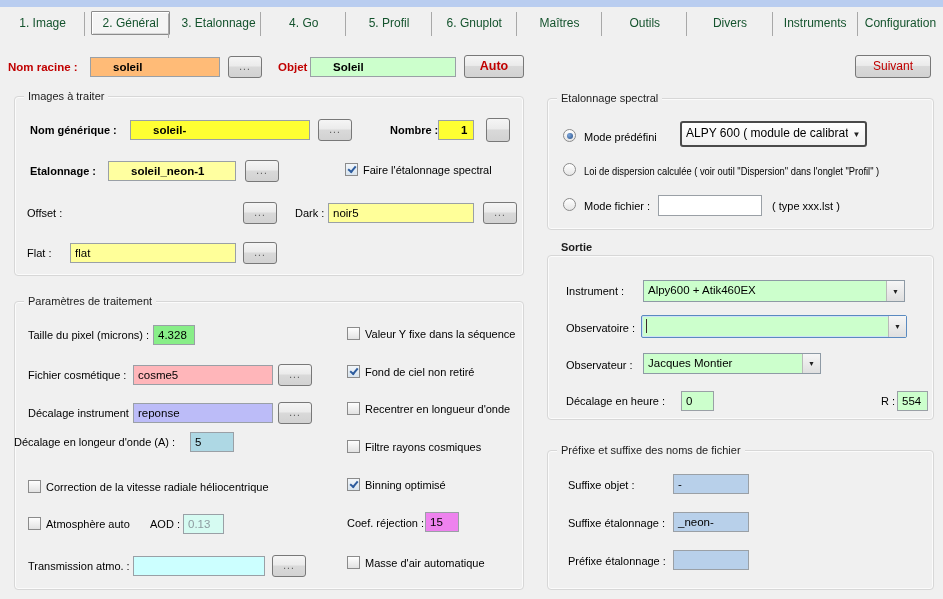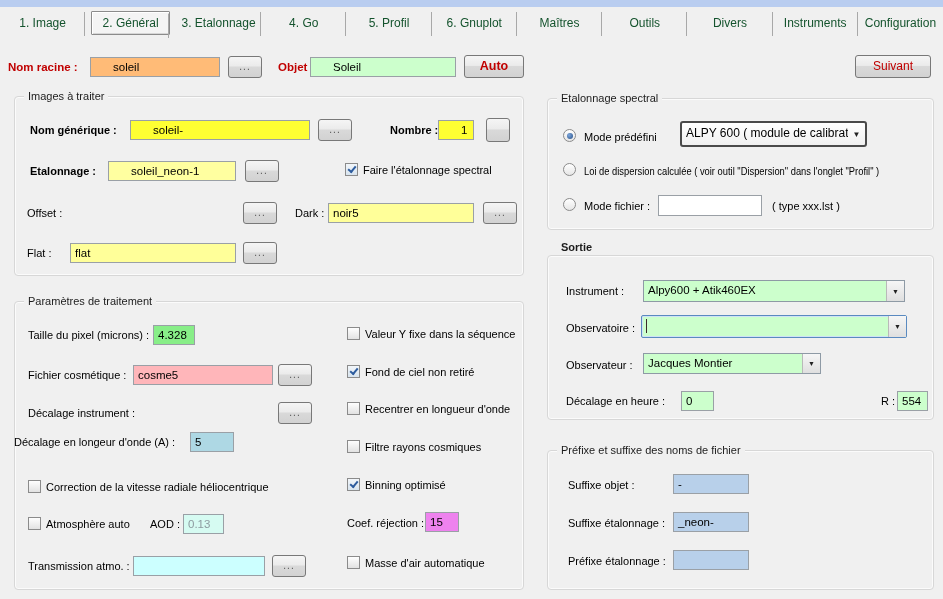--- a/index.html
+++ b/index.html
@@ -9,21 +9,21 @@
   .tabbar{position:absolute;left:0;top:7px;width:943px;height:32px;display:flex;align-items:center;}
   .tab{flex:1;position:relative;text-align:center;font-size:12px;color:#14532d;height:26px;line-height:26px;white-space:nowrap;}
   .tab:not(:last-child)::after{content:"";position:absolute;right:0;top:2px;height:24px;border-right:1px solid #a8a8a8;}
   .tab.sel{margin:0 6px;flex:0.9;border:1px solid #8b8b8b;background:#f4f4f4;box-shadow:inset 1px 1px 0 #ffffff, inset -1px -1px 0 #d6d6d6;height:22px;line-height:22px;border-radius:1px;}
   .lbl{position:absolute;white-space:nowrap;font-size:11px;color:#000;}
   .lbl.b{font-weight:bold;}
   .lbl.red{color:#c00000;font-weight:bold;font-size:11.5px;}
   .gtitle{position:absolute;white-space:nowrap;font-size:11px;color:#1c1c1c;background:#f0f0f0;padding:0 4px;}
   .group{position:absolute;border:1px solid #d7d7d7;border-radius:4px;box-shadow:inset 0 0 0 1px #fbfbfb;}
   .field{position:absolute;box-sizing:border-box;border:1px solid #9aa0a6;font-size:11.5px;color:#000;padding:0 4px;white-space:nowrap;overflow:hidden;line-height:18px;height:20px;background:#fff;}
-  .field.b{font-weight:normal;padding-left:22px;}
+  .field.b{font-weight:bold;padding-left:22px;}
   .btn{position:absolute;box-sizing:border-box;border:1px solid #787878;border-radius:3px;background:linear-gradient(#f5f5f5,#ebebeb 45%,#d9d9d9 50%,#d2d2d2);text-align:center;font-size:11px;color:#444;cursor:default;}
   .btn.redtxt{color:#c00000;font-size:12px;}
   .btn.redb{color:#c00000;font-weight:bold;font-size:12.5px;}
   .dots{letter-spacing:1px;font-size:10px;line-height:20px;color:#555;}
   .cb{position:absolute;width:13px;height:13px;box-sizing:border-box;border:1px solid #8b8b8b;background:linear-gradient(#fefefe,#e2e2e2);}
   .cb.checked{background:linear-gradient(#f2f6fa,#d8e4ee);}
   .cb.checked::after{content:"";position:absolute;left:2px;top:2px;width:6px;height:3px;border-left:2px solid #2d5c9e;border-bottom:2px solid #2d5c9e;transform:rotate(-50deg);}
   .radio{position:absolute;width:13px;height:13px;box-sizing:border-box;border:1px solid #8b8b8b;border-radius:50%;background:linear-gradient(#ffffff,#e6e6e6);}
   .radio.on::after{content:"";position:absolute;left:2.5px;top:2.5px;width:6px;height:6px;border-radius:50%;background:radial-gradient(circle at 35% 35%,#7da7dd,#274f86);}
   .combo{position:absolute;box-sizing:border-box;border:1px solid #8e9aa5;display:flex;}
@@ -95,20 +95,21 @@
   <div class="gtitle" style="left:24px;top:295px;">Paramètres de traitement</div>
 
   <div class="lbl" style="left:28px;top:329px;">Taille du pixel (microns) :</div>
   <div class="field" style="left:153px;top:325px;width:42px;background:#88ee88;">4.328</div>
 
   <div class="lbl" style="left:28px;top:369px;">Fichier cosmétique :</div>
   <div class="field" style="left:133px;top:365px;width:140px;background:#ffb6ba;">cosme5</div>
   <div class="btn" style="left:278px;top:364px;width:34px;height:22px;"><span class="dots">...</span></div>
 
   <div class="lbl" style="left:28px;top:407px;">Décalage instrument :</div>
+  <div class="field" style="left:133px;top:403px;width:140px;background:#bcbcf8;">reponse</div>
   <div class="btn" style="left:278px;top:402px;width:34px;height:22px;"><span class="dots">...</span></div>
 
   <div class="lbl" style="left:14px;top:436px;">Décalage en longeur d'onde (A) :</div>
   <div class="field" style="left:190px;top:432px;width:44px;background:#aed8e4;">5</div>
 
   <div class="cb" style="left:28px;top:480px;"></div>
   <div class="lbl" style="left:46px;top:481px;">Correction de la vitesse radiale héliocentrique</div>
 
   <div class="cb" style="left:28px;top:517px;"></div>
   <div class="lbl" style="left:46px;top:518px;">Atmosphère auto</div>

